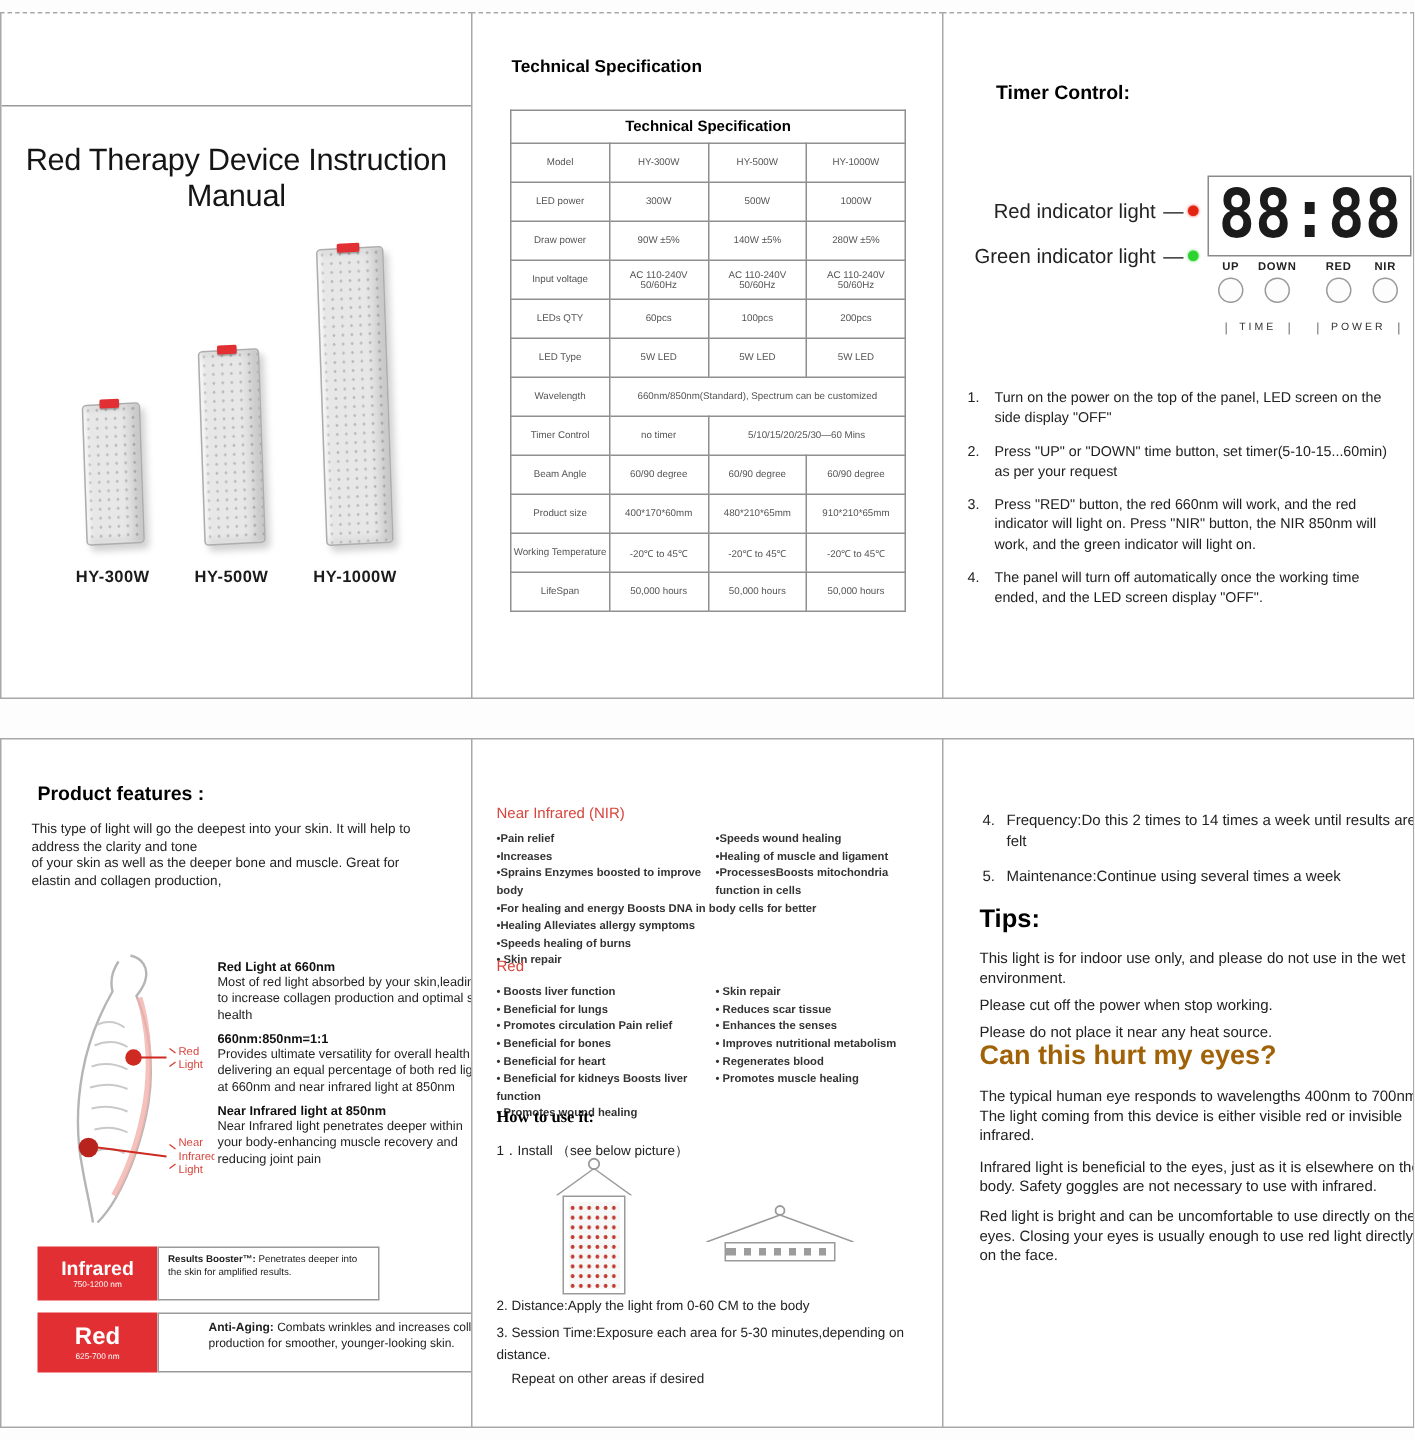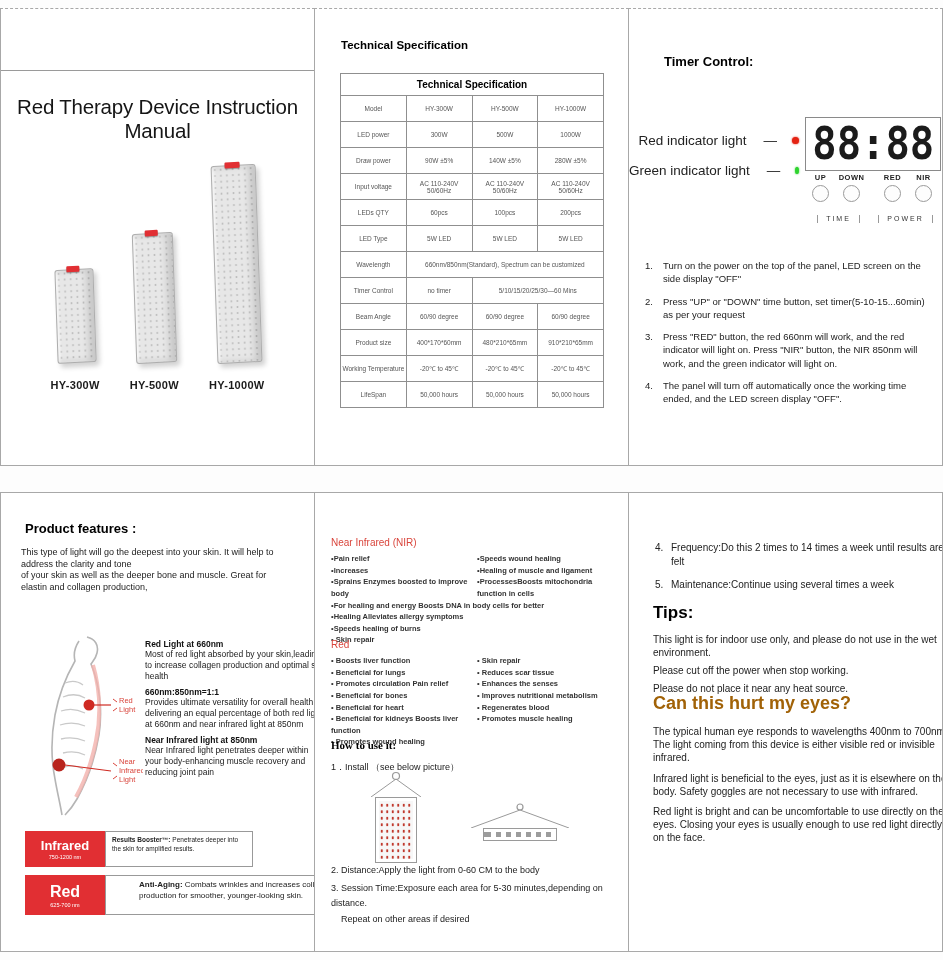--- a/index.html
+++ b/index.html
@@ -29,21 +29,21 @@
   
   .spec-heading{position:absolute;top:30px;left:26px;font-size:11.5px;font-weight:bold;color:#000;margin:0;}
   .spec-table{position:absolute;top:64px;left:25px;width:264px;border-collapse:collapse;table-layout:fixed;}
   .spec-table td,.spec-table th{border:1px solid #8f8f8f;text-align:center;vertical-align:middle;font-size:6.5px;color:#555;padding:2px 1px;height:21px;word-wrap:break-word;}
   .spec-table th.title{font-size:10px;font-weight:bold;color:#000;height:17px;}
   .spec-table td.lbl{width:72px;}
 
   
   .timer-heading{position:absolute;top:32px;left:22px;font-size:13px;font-weight:bold;color:#000;margin:13px;}
   .legend{position:absolute;top:116px;left:0;width:170px;}
-  .legend-row{display:flex;justify-content:flex-end;align-items:center;height:30px;font-size:13.5px;color:#222;white-space:nowrap;gap:12px;}
+  .legend-row{display:flex;justify-content:flex-end;align-items:center;height:30px;font-size:13.5px;color:#222;white-space:nowrap;}
   .legend-dash{margin:0 3px 0 5px;color:#222;}
   .dot{width:7px;height:7px;border-radius:50%;display:inline-block;}
   .dot-red{background:var(--indicator_red,#e42313);box-shadow:0 0 2px var(--indicator_red,#e42313);}
   .dot-green{background:var(--indicator_green,#2fd32f);box-shadow:0 0 2px var(--indicator_green,#2fd32f);}
   .led-display{position:absolute;top:108px;left:176px;width:134px;height:52px;border:1px solid #8a8a8a;background:#fff;display:flex;align-items:center;justify-content:center;}
   .led-digits{font-family:"DejaVu Sans Mono",monospace;font-weight:bold;font-size:44px;letter-spacing:0px;color:#1b1b1b;transform:scaleX(.92) scaleY(1.02);line-height:1;}
   .btn-row{position:absolute;top:164px;left:176px;width:134px;display:flex;}
   .btn-col{flex:1;display:flex;flex-direction:column;align-items:center;}
   .btn-col:nth-child(2){margin-right:10px;}
   .btn-label{font-size:7.5px;font-weight:bold;color:#222;letter-spacing:.5px;}

